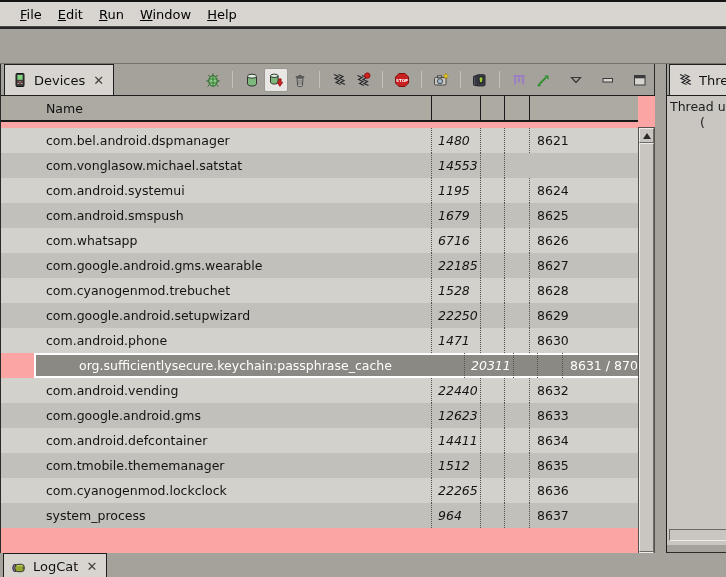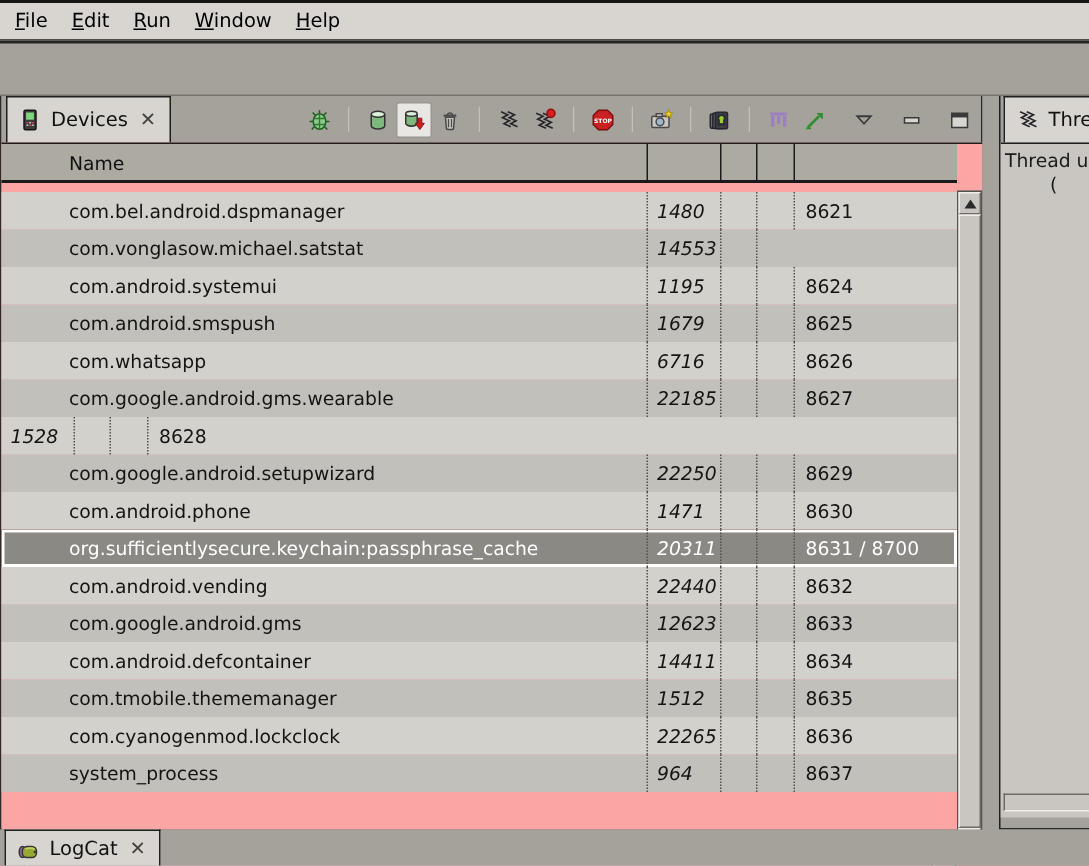--- a/index.html
+++ b/index.html
@@ -6,21 +6,21 @@
   html,body { margin:0; padding:0; }
   body {
     width:726px; height:577px; position:relative; overflow:hidden;
     background:#a5a29b; font-family:"DejaVu Sans", sans-serif;
     border-top:2px solid #141414;
   }
   
   .menubar {
     position:absolute; left:0; top:0; width:726px; height:25px;
     background:#d8d5d0; border-bottom:1px solid #4d4a45;
-    display:flex; align-items:center; padding-left:2px;
+    display:flex; align-items:center; padding-left:12px;
   }
   .menu-item {
     display:inline-block; padding:3px 8px; font-size:13px; color:#000;
   }
   .menu-item::first-letter { text-decoration:underline; }
   
   .toolstrip {
     position:absolute; left:0; top:25px; width:726px; height:37px;
     background:#a5a29b; border-top:2px solid #262626; border-bottom:1px solid #77746e;
   }
@@ -58,21 +58,21 @@
   }
   .th {
     height:100%; font-size:12.5px; color:#111; display:flex; align-items:center;
     padding-left:8px; border-right:1px solid #1a1a1a;
   }
   .th:last-child { border-right:none; }
   .rows { position:absolute; left:0; top:32px; width:709px; }
   .row { display:flex; width:637px; height:25px; font-size:12.5px; color:#141414; }
   .row.light { background:#d3d1cb; }
   .row.dark  { background:#c2c0ba; }
-  .row.selected { background:#8b8984; color:#ffffff; box-shadow:inset 0 0 0 2px #ffffff; }
+  .row.selected { background:#8b8984; color:#ffffff; box-shadow:inset 0 0 0 2px #ffffff;margin-left:33px; }
   .cell { height:100%; display:flex; align-items:center; overflow:hidden; white-space:nowrap;
           border-right:1px dotted #55524d; }
   .cell:last-child { border-right:none; }
   .c-name { width:431px; padding-left:45px; }
   .c-pid  { width:49px;  padding-left:6px;font-style:italic; }
   .c-e1   { width:24px; }
   .c-e2   { width:25px; }
   .c-port { width:108px; padding-left:7px; }
   
   .vscroll { position:absolute; left:637px; top:31px; width:17px; height:441px;
@@ -340,20 +340,21 @@
     <div class="cell c-port">8626</div>
   </div>
         <div class="row dark">
     <div class="cell c-name">com.google.android.gms.wearable</div>
     <div class="cell c-pid">22185</div>
     <div class="cell c-e1"></div>
     <div class="cell c-e2"></div>
     <div class="cell c-port">8627</div>
   </div>
         <div class="row light">
+    <div class="cell c-name">com.cyanogenmod.trebuchet</div>
     <div class="cell c-pid">1528</div>
     <div class="cell c-e1"></div>
     <div class="cell c-e2"></div>
     <div class="cell c-port">8628</div>
   </div>
         <div class="row dark">
     <div class="cell c-name">com.google.android.setupwizard</div>
     <div class="cell c-pid">22250</div>
     <div class="cell c-e1"></div>
     <div class="cell c-e2"></div>

